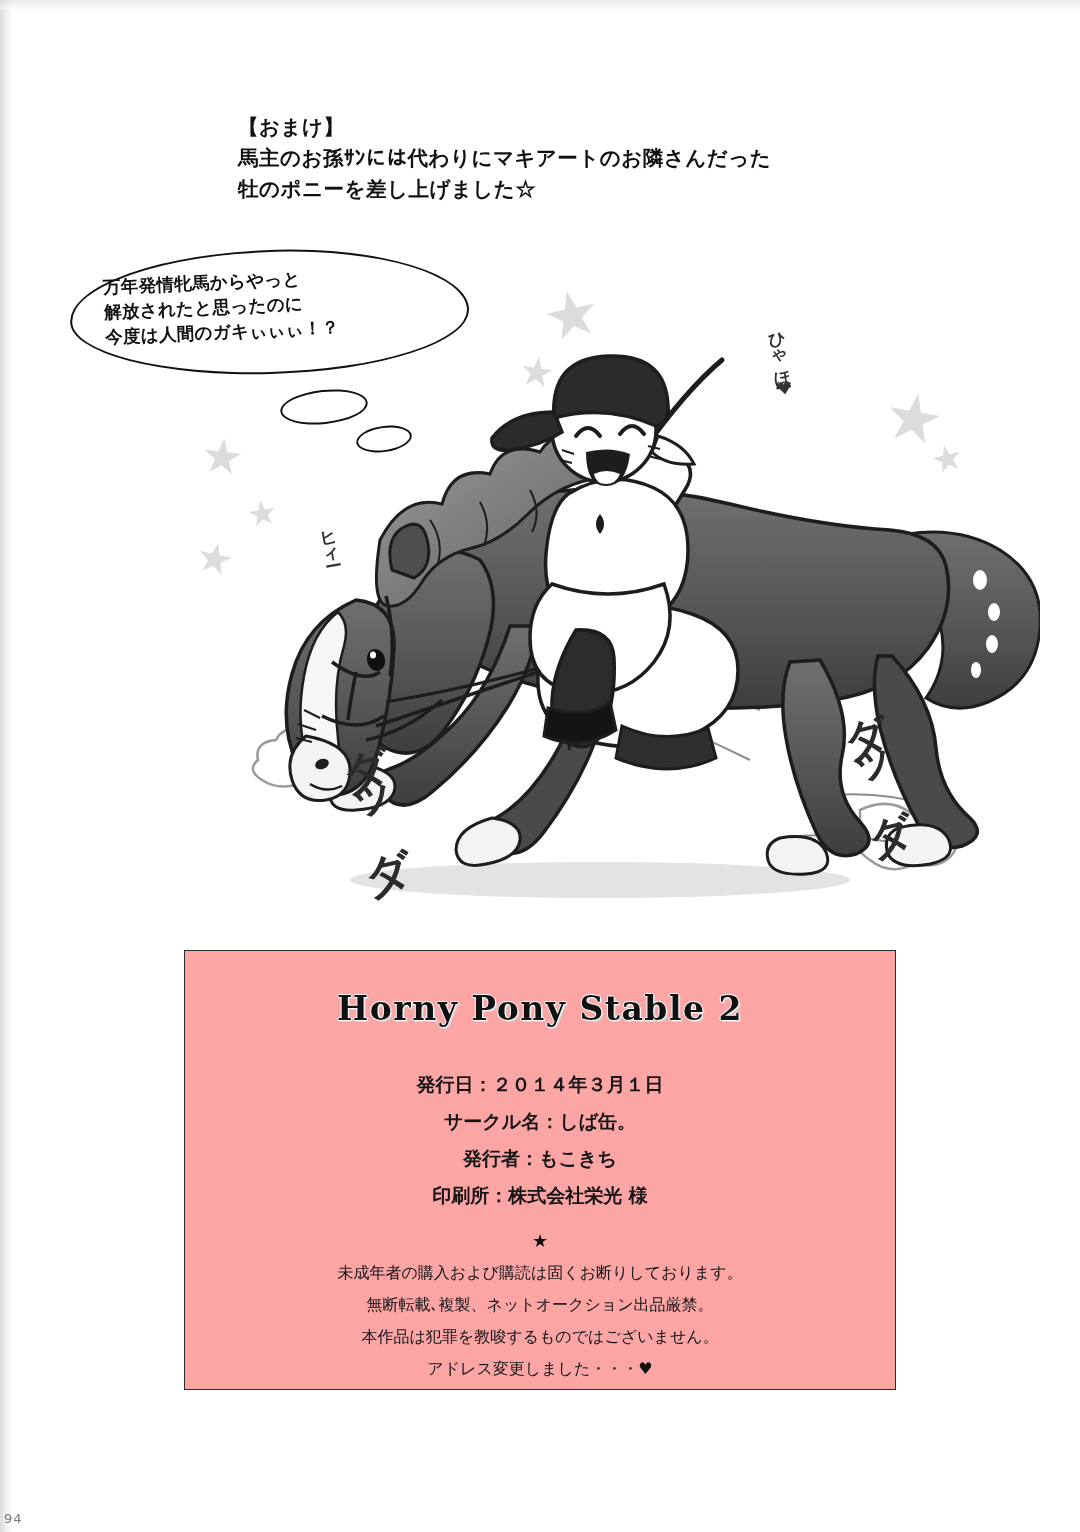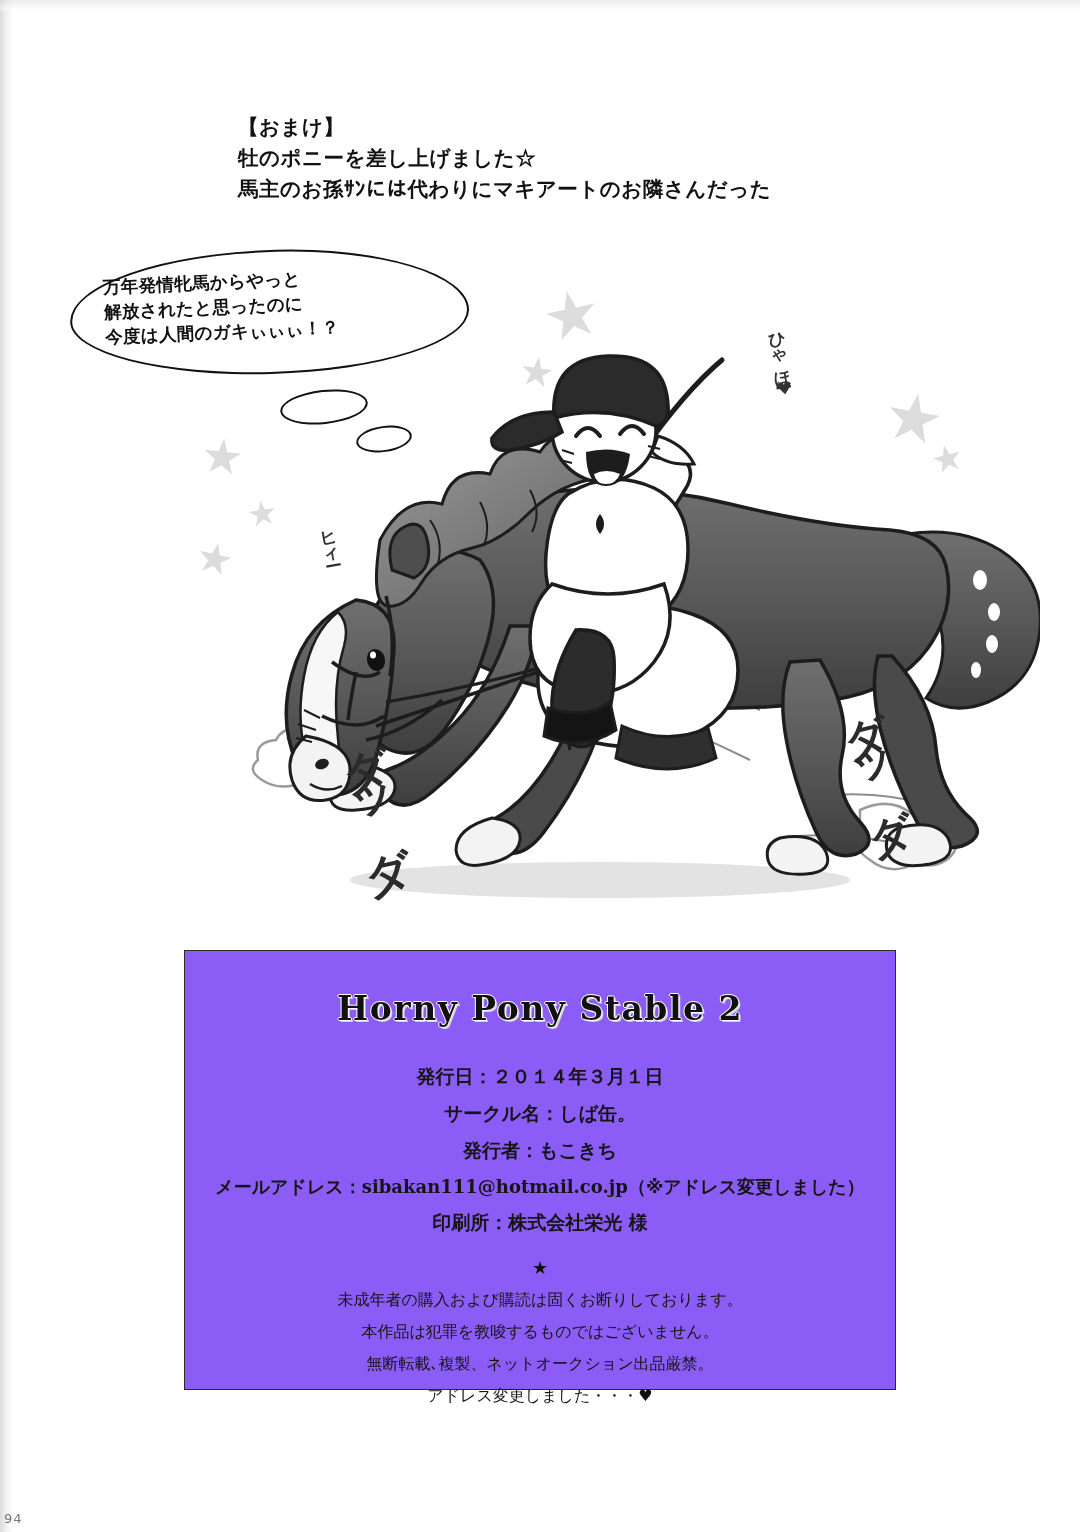--- a/index.html
+++ b/index.html
@@ -133,37 +133,37 @@
   }
 
   
   .colophon {
     position: absolute;
     left: 184px;
     top: 950px;
     width: 712px;
     height: 440px;
     border: 1.6px solid #2b2b2b;
-    background: #8b5cf6;
+    background: #fca5a5;
     box-sizing: border-box;
     text-align: center;
     padding-top: 38px;
   }
   .colophon-title {
     font-family: "DejaVu Serif", serif;
     font-weight: bold;
     font-size: 33px;
     letter-spacing: 1.5px;
     color: #111;
     text-shadow:
        1px 0 0 #fff, -1px 0 0 #fff, 0 1px 0 #fff, 0 -1px 0 #fff,
        2px 2px 0 #d4d4d4;
   }
   .colophon-lines {
-    margin-top: 30px;
+    margin-top: 38px;
     font-size: 19px;
     font-weight: bold;
     line-height: 1.95;
     color: #151515;
     font-family: "DejaVu Sans", sans-serif;
   }
   .colophon-lines .mail {
     font-size: 18px;
   }
   .mail-addr {
@@ -189,22 +189,22 @@
 </head>
 <body>
 
 <div class="page-edge-left"></div>
 <div class="page-edge-top"></div>
 
 <div class="page-number">94</div>
 
 <div class="omake-block">
   <div>【おまけ】</div>
+  <div>馬主のお孫ｻﾝには代わりにマキアートのお隣さんだった</div>
   <div>牡のポニーを差し上げました☆</div>
-  <div>馬主のお孫ｻﾝには代わりにマキアートのお隣さんだった</div>
 </div>
 
 <div class="star" style="left:543px; top:283px; font-size:64px; transform:rotate(-12deg);">★</div>
 <div class="star" style="left:519px; top:352px; font-size:40px; transform:rotate(8deg);">★</div>
 <div class="star" style="left:556px; top:392px; font-size:54px; transform:rotate(-5deg);">★</div>
 <div class="star" style="left:884px; top:386px; font-size:66px; transform:rotate(10deg);">★</div>
 <div class="star" style="left:931px; top:441px; font-size:36px; transform:rotate(-14deg);">★</div>
 <div class="star" style="left:201px; top:432px; font-size:48px; transform:rotate(6deg);">★</div>
 <div class="star" style="left:247px; top:496px; font-size:34px; transform:rotate(-9deg);">★</div>
 <div class="star" style="left:196px; top:538px; font-size:42px; transform:rotate(12deg);">★</div>
@@ -376,29 +376,26 @@
   <div class="sfx" style="left:662px; top:440px; font-size:44px; transform:rotate(-14deg); writing-mode:vertical-rl; color:#2b2b2b;">ダッダ</div>
 </div>
 
 <div class="colophon">
   <div class="colophon-title">Horny Pony Stable  2</div>
 
   <div class="colophon-lines">
     <div>発行日：２０１４年３月１日</div>
     <div>サークル名：しば缶。</div>
     <div>発行者：もこきち</div>
-    <div class="mail">
-      <span>メールアドレス：</span><span class="mail-addr">sibakan111@hotmail.co.jp</span><span>（※アドレス変更しました）</span>
-    </div>
     <div>印刷所：株式会社栄光 様</div>
   </div>
 
   <div class="colophon-star">★</div>
 
   <div class="colophon-notes">
     <div>未成年者の購入および購読は固くお断りしております。</div>
+    <div>無断転載､複製、ネットオークション出品厳禁。</div>
     <div>本作品は犯罪を教唆するものではございません。</div>
-    <div>無断転載､複製、ネットオークション出品厳禁。</div>
     <div>
       <span>アドレス変更しました・・・</span><span class="heart">♥</span>
     </div>
   </div>
 </div>
 
 </body></html>

